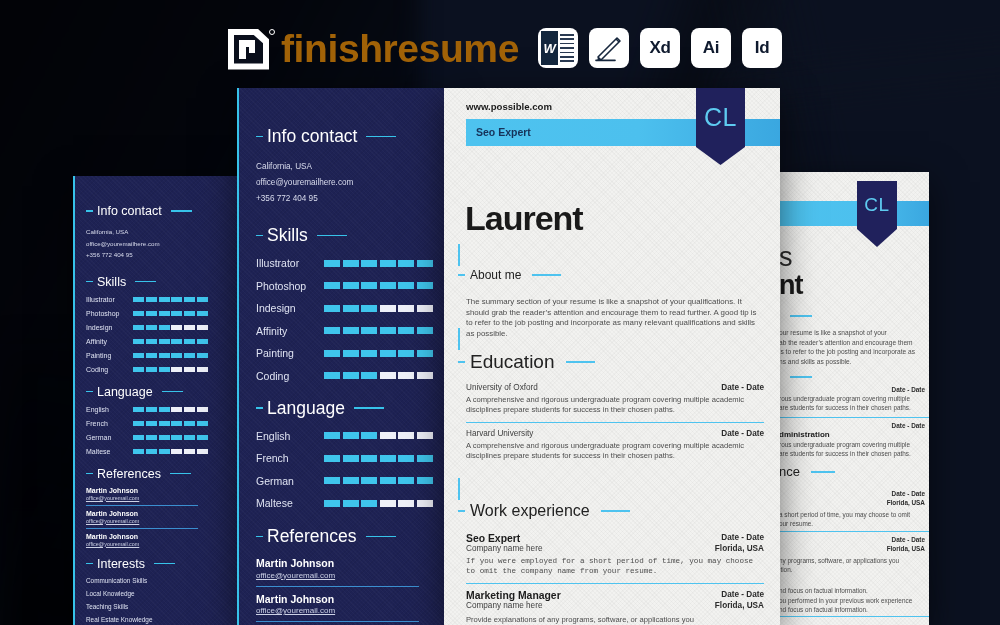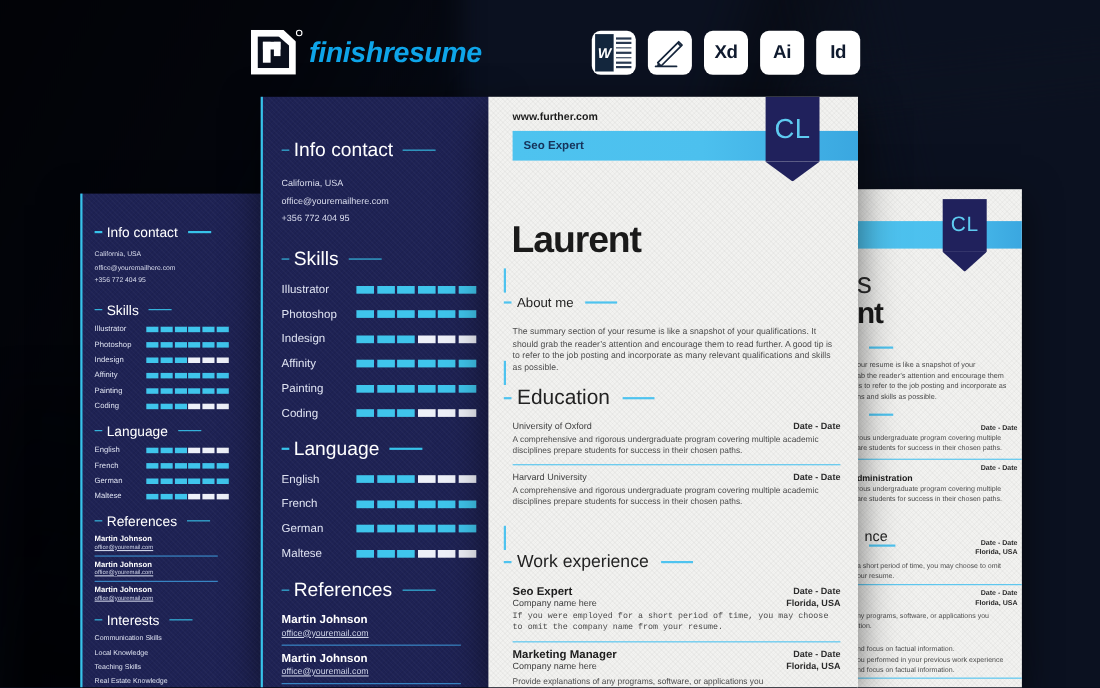--- a/index.html
+++ b/index.html
@@ -69,21 +69,21 @@
   .brand-mark .mk-hook {
     position:absolute; left:11px; top:11px; width:16px; height:7px; background:#fff;
   }
   .brand-mark .mk-hook2 {
     position:absolute; left:20.5px; top:11px; width:6.5px; height:13px; background:#fff;
   }
   .brand-mark .mk-dot {
     position:absolute; right:-6px; top:0px; width:6px; height:6px;
     border:1.3px solid #fff; border-radius:50%; box-sizing:border-box;
   }
-  .brand-text { color:#0ea5e9; font-size:26px; font-weight:600; letter-spacing:-.4px;font-style:italic; }
+  .brand-text { color:#a16207; font-size:39px; font-weight:600; letter-spacing:-.4px; }
 
   .badges { position:absolute; right:218px; top:28px; display:flex; gap:11px; }
   .badge {
     width:40px; height:40px; border-radius:8px; background:#fff;
     display:flex; align-items:center; justify-content:center;
     color:#0f1a2e; font-weight:700; font-size:17px; letter-spacing:-.3px;
     overflow:hidden; position:relative;
   }
   .badge.w-badge { padding:3px; }
   .wicon { display:flex; width:100%; height:100%; }
@@ -448,21 +448,21 @@
       </div>
 
     <div class="entry-rule" style="position:absolute;left:0;top:245px;width:150px;"></div>
     <div class="entry-date" style="position:absolute;right:4px;top:250px;font-size:6.4px;font-weight:700">Date - Date</div>
     <div class="entry-deg" style="position:absolute;left:0;top:258px;font-size:8px;font-weight:700">dministration</div>
     <div id="rp-edu2" style="position:absolute;left:0;top:268px;width:150px;line-height:9px">
         <div class="body-text" style="font-size: 6.4px; white-space: nowrap;">rous undergraduate program covering multiple</div>
         <div class="body-text" style="font-size: 6.4px; white-space: nowrap;">are students for success in their chosen paths.</div>
       </div>
 
-    <div class="lsec-head" style="position:absolute;left:0;top:308px;flex-direction:column;">
+    <div class="lsec-head" style="position:absolute;left:0;top:292px;">
       <div class="lsec-title" style="font-size:13px">nce</div>
       <div class="lsec-rule" style="width:24px"></div>
     </div>
 
     <div class="entry-date" style="position:absolute;right:4px;top:318px;font-size:6.4px;font-weight:700">Date - Date</div>
     <div class="entry-date" style="position:absolute;right:4px;top:327px;font-size:6.4px;font-weight:700">Florida, USA</div>
     <div id="rp-w1" style="position:absolute;left:0;top:338px;width:150px;line-height:9px">
         <div class="body-text" style="font-size: 6.4px; white-space: nowrap;">a short period of time, you may choose to omit</div>
         <div class="body-text" style="font-size: 6.4px; white-space: nowrap;">our resume.</div>
       </div>
@@ -642,21 +642,21 @@
             <div class="ref-mail" style="font-size: 8px; margin-top: 1.5px;">office@youremail.com</div>
           </div>
           <div class="ref-rule" style="width: 163px; margin: 6px 0px;"></div>
         </div>
 
     </div>
   </div>
 
   <div class="light-page page-shadow" style="position:absolute;left:444px;top:88px;width:336px;height:537px;">
 
-    <div class="site-url" style="position:absolute;left:22px;top:13px;font-size:9.6px">www.further.com</div>
+    <div class="site-url" style="position:absolute;left:22px;top:13px;font-size:9.6px">www.possible.com</div>
 
     <div class="accent-bar" style="left:22px;top:31px;width:314px;height:27px;"></div>
     <div class="job-title" style="position:absolute;left:32px;top:38px;font-size:10.5px;font-weight:700;z-index:3">Seo Expert</div>
 
     <div class="ribbon" style="left:252px;top:0;width:49px;height:59px;z-index:4;">
       <div class="rb-initials" style="font-size:25px">CL</div>
       <div class="rb-point"></div>
     </div>
 
     <div class="name-last" style="position:absolute;left:21px;top:111px;font-size:34px">Laurent</div>

